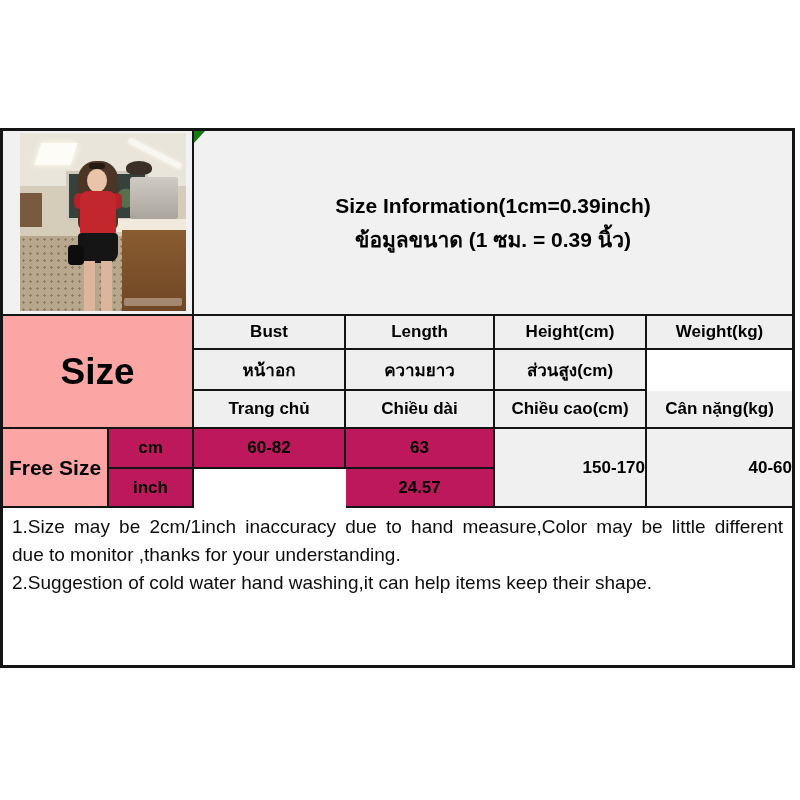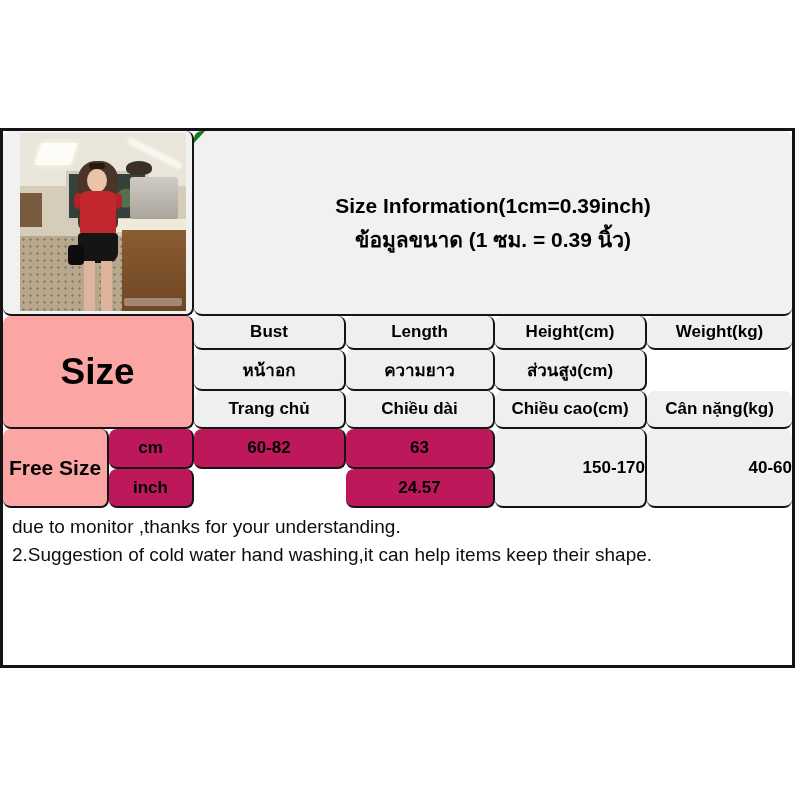--- a/index.html
+++ b/index.html
@@ -11,21 +11,21 @@
   .sheet{
     position:absolute;left:0;top:128px;width:795px;height:540px;
     box-sizing:border-box;border:3px solid #141414;background:#fff;
     display:grid;
     grid-template-columns:106px 85px 152px 149px 152px 1fr;
     grid-template-rows:185px 34px 41px 38px 40px 39px 1fr;
   }
   .c{
     border-right:2px solid #141414;border-bottom:2px solid #141414;
     display:flex;align-items:center;justify-content:center;
-    box-sizing:border-box;overflow:hidden;border-radius:8px;
+    box-sizing:border-box;overflow:hidden;
   }
   .no-r{border-right:none;}
   .no-b{border-bottom:none;}
   .bg-soft{background:#f1f1f1;}
   .bg-head{background:#efefef;}
   .bg-size{background:#fca5a5;}
   .bg-merge{background:#f0f0f0;justify-content:flex-end;}
   .bg-white{background:#be185d;}
 
   .title-cell{flex-direction:column;gap:5px;position:relative;}
@@ -174,17 +174,18 @@
     </div>
 
   <div class="c bg-white" style="grid-column:2;grid-row:6;">
     <span class="val-txt">inch</span>
     </div>
   <div class="c bg-white" style="grid-column:4;grid-row:6;">
     <span class="val-txt">24.57</span>
     </div>
 
   <div class="c attention-cell no-r no-b" style="grid-column:1 / span 6;grid-row:7;">
+    <div class="attn-line stretch">1.Size may be 2cm/1inch inaccuracy due to hand measure,Color may be little different</div>
     <div class="attn-line">due to monitor ,thanks for your understanding.</div>
     <div class="attn-line">2.Suggestion of cold water hand washing,it can help items keep their shape.</div>
   </div>
 
 </div>
 
 </body></html>

